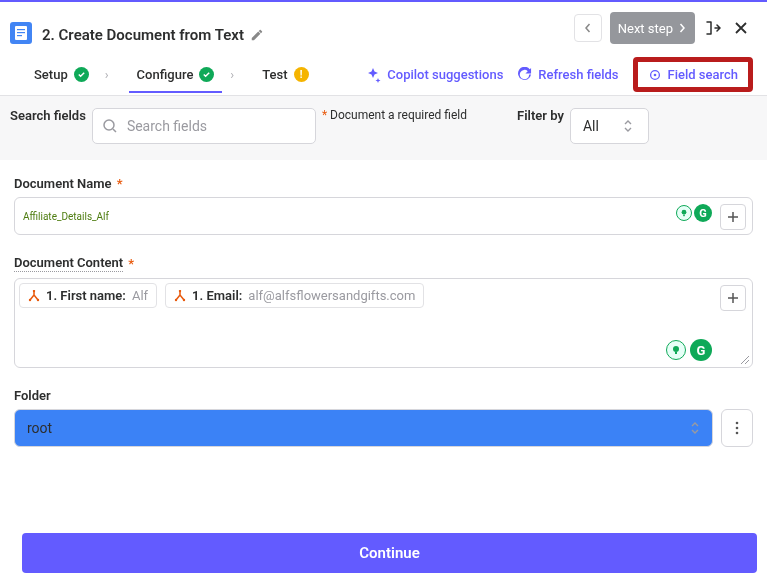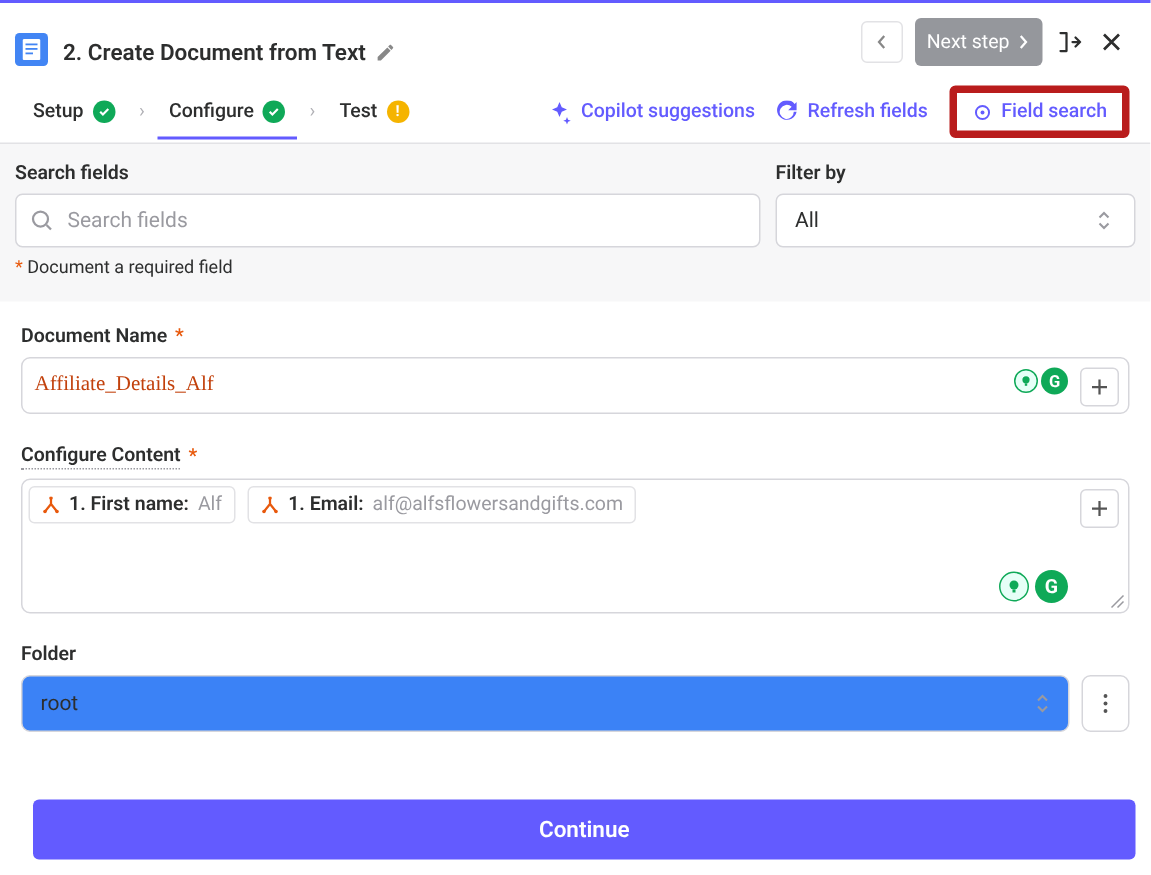--- a/index.html
+++ b/index.html
@@ -8,48 +8,48 @@
 .doc-icon { width: 22px; height: 22px; background: #4285f4; border-radius: 3px; margin-right: 10px; position: relative; display:flex; align-items:center; justify-content:center; }
 .doc-icon svg { width:12px; height:14px; }
 .header-title { font-size: 15px; font-weight: 600; flex: 1; display:flex; align-items:center; gap:6px; }
 .edit-icon { color:#888; width:14px; height:14px; cursor:pointer; }
 .header-right { display: flex; align-items: center; gap: 8px; }
 .prev-btn { width: 28px; height: 28px; border: 1px solid #e2e2e5; border-radius: 4px; background:#fff; display:flex; align-items:center; justify-content:center; cursor:pointer; color:#888; }
 .next-btn { height: 28px; background: #95979c; color: #fff; border: none; border-radius: 4px; padding: 16px 8px; display:flex; align-items:center; gap:4px; font-size:13px; cursor:pointer; }
 .icon-btn { width:20px; height:20px; background:none; border:none; cursor:pointer; color:#2d2e2e; display:flex; align-items:center; justify-content:center; }
 .tabs-row { display:flex; align-items:center; border-bottom:1px solid #e2e2e5; padding: 0 14px; height: 42px; }
 .tabs-left { display:flex; align-items:center; gap: 4px; }
-.tab { display:flex; align-items:center; gap:6px; padding: 10px 8px; font-size:13px; font-weight:500; color:#2d2e2e; cursor:pointer; position:relative; }
+.tab { display:flex; align-items:center; gap:6px; padding: 10px 8px; font-size:13px; font-weight:500; color:#2d2e2e; cursor:pointer; position:relative;margin-left:12px; }
 .tab.active::after { content:""; position:absolute; left:0; right:0; bottom:-1px; height:2px; background:#635bff; }
 .tab .check { width:15px; height:15px; background:#0fa958; border-radius:50%; display:flex; align-items:center; justify-content:center; color:#fff; }
 .tab .warn { width:15px; height:15px; background:#f5b400; border-radius:50%; display:flex; align-items:center; justify-content:center; color:#fff; font-size:10px; font-weight:700; }
 .chevsep { color:#b0b0b5; padding:0 4px; }
 .tabs-right { margin-left:auto; display:flex; align-items:center; gap:14px; }
 .action-link { display:flex; align-items:center; gap:6px; color:#635bff; font-size:13px; font-weight:500; cursor:pointer; }
 .field-search-btn { border:5px solid #b91c1c; border-radius:4px; padding:5px 10px; }
 .filters-bar { background:#f7f7f8; padding: 12px 10px 16px; display:flex; gap:10px; align-items: flex-start; }
-.filter-col { display:flex; flex-direction:column; gap:6px; }
+.filter-col { display:flex; flex-direction:row; gap:6px; }
 .filter-col.search { flex:1; }
 .filter-col.filterby { width:240px; }
 .filter-label { font-size:13px; font-weight:600; color:#2d2e2e; }
 .search-input-wrap { position:relative; }
 .search-input { width:100%; height:36px; border:1px solid #d6d6db; border-radius:5px; padding: 0 10px 0 34px; font-size:14px; background:#fff; }
 .search-input::placeholder { color:#9a9aa0; }
 .search-glass { position:absolute; left:10px; top:50%; transform:translateY(-50%); color:#9a9aa0; }
 .required-note { font-size:12px; color:#2d2e2e; grid-column:1/-1; }
 .required-note .ast { color:#e8590c; }
 .filter-select { height:36px; border:1px solid #d6d6db; border-radius:5px; background:#fff; padding:0 15px 0 12px; font-size:14px; display:flex; align-items:center; justify-content:space-between; cursor:pointer;gap:24px; }
 .updown { color:#9a9aa0; }
 .form-area { padding:16px 14px 10px; }
 .field-group { margin-bottom:20px; }
 .field-label { font-size:13px; font-weight:600; margin-bottom:6px; display:flex; align-items:center; gap:2px; }
 .field-label .ast { color:#e8590c; }
 .underline-dots { border-bottom:1px dotted #9a9aa0; padding-bottom:1px; }
 .input-box { position:relative; border:1px solid #d6d6db; border-radius:6px; min-height:38px; display:flex; align-items:center; padding:6px 8px; background:#fff; }
-.input-value { font-size:14px; color:#c2410c;font-family:Liberation Serif, serif; }
+.input-value { font-size:10px; color:#4d7c0f; }
 .plus-btn { width:26px; height:26px; border:1px solid #d6d6db; border-radius:4px; background:#fff; position:absolute; right:6px; top:6px; display:flex; align-items:center; justify-content:center; cursor:pointer; color:#555; }
 .grammarly-pair { position:absolute; right:40px; top:6px; display:flex; gap:2px; align-items:center; }
 .gramm-a { width:16px; height:16px; border-radius:50%; background:#e6fff7; border:1px solid #0fa958; display:flex; align-items:center; justify-content:center; }
 .gramm-b { width:18px; height:18px; border-radius:50%; background:#0fa958; display:flex; align-items:center; justify-content:center; color:#fff; font-weight:700; font-size:11px; }
 .content-box { border:1px solid #d6d6db; border-radius:6px; min-height:90px; padding:4px; position:relative; background:#fff; }
 .pills { display:flex; gap:8px; flex-wrap:wrap; }
 .pill { border:1px solid #e2e2e5; border-radius:4px; padding:4px 8px; display:flex; align-items:center; gap:6px; font-size:13px; }
 .pill-icon { color:#e8590c; }
 .pill-label { font-weight:600; color:#2d2e2e; }
 .pill-val { color:#9a9aa0; }
@@ -200,21 +200,21 @@
       <button class="plus-btn">
         <svg width="12" height="12" viewBox="0 0 12 12">
             <path d="M6 1v10M1 6h10" stroke="currentColor" stroke-width="1.5"></path>
           </svg>
       </button>
     </div>
   </div>
 
   <div class="field-group">
     <div class="field-label">
-      <span class="underline-dots">Configure Content</span>
+      <span class="underline-dots">Document Content</span>
       <span class="ast">&nbsp;*</span>
     </div>
     <div class="content-box">
       <div class="pills">
         <div class="pill">
           <svg class="pill-icon" width="12" height="12" viewBox="0 0 12 12">
               <path d="M6 1v4M6 5L2 10M6 5l4 5" stroke="currentColor" stroke-width="1.5" fill="none"></path>
               <circle cx="6" cy="1" r="1.2" fill="currentColor"></circle>
               <circle cx="2" cy="10" r="1.2" fill="currentColor"></circle>
               <circle cx="10" cy="10" r="1.2" fill="currentColor"></circle>

